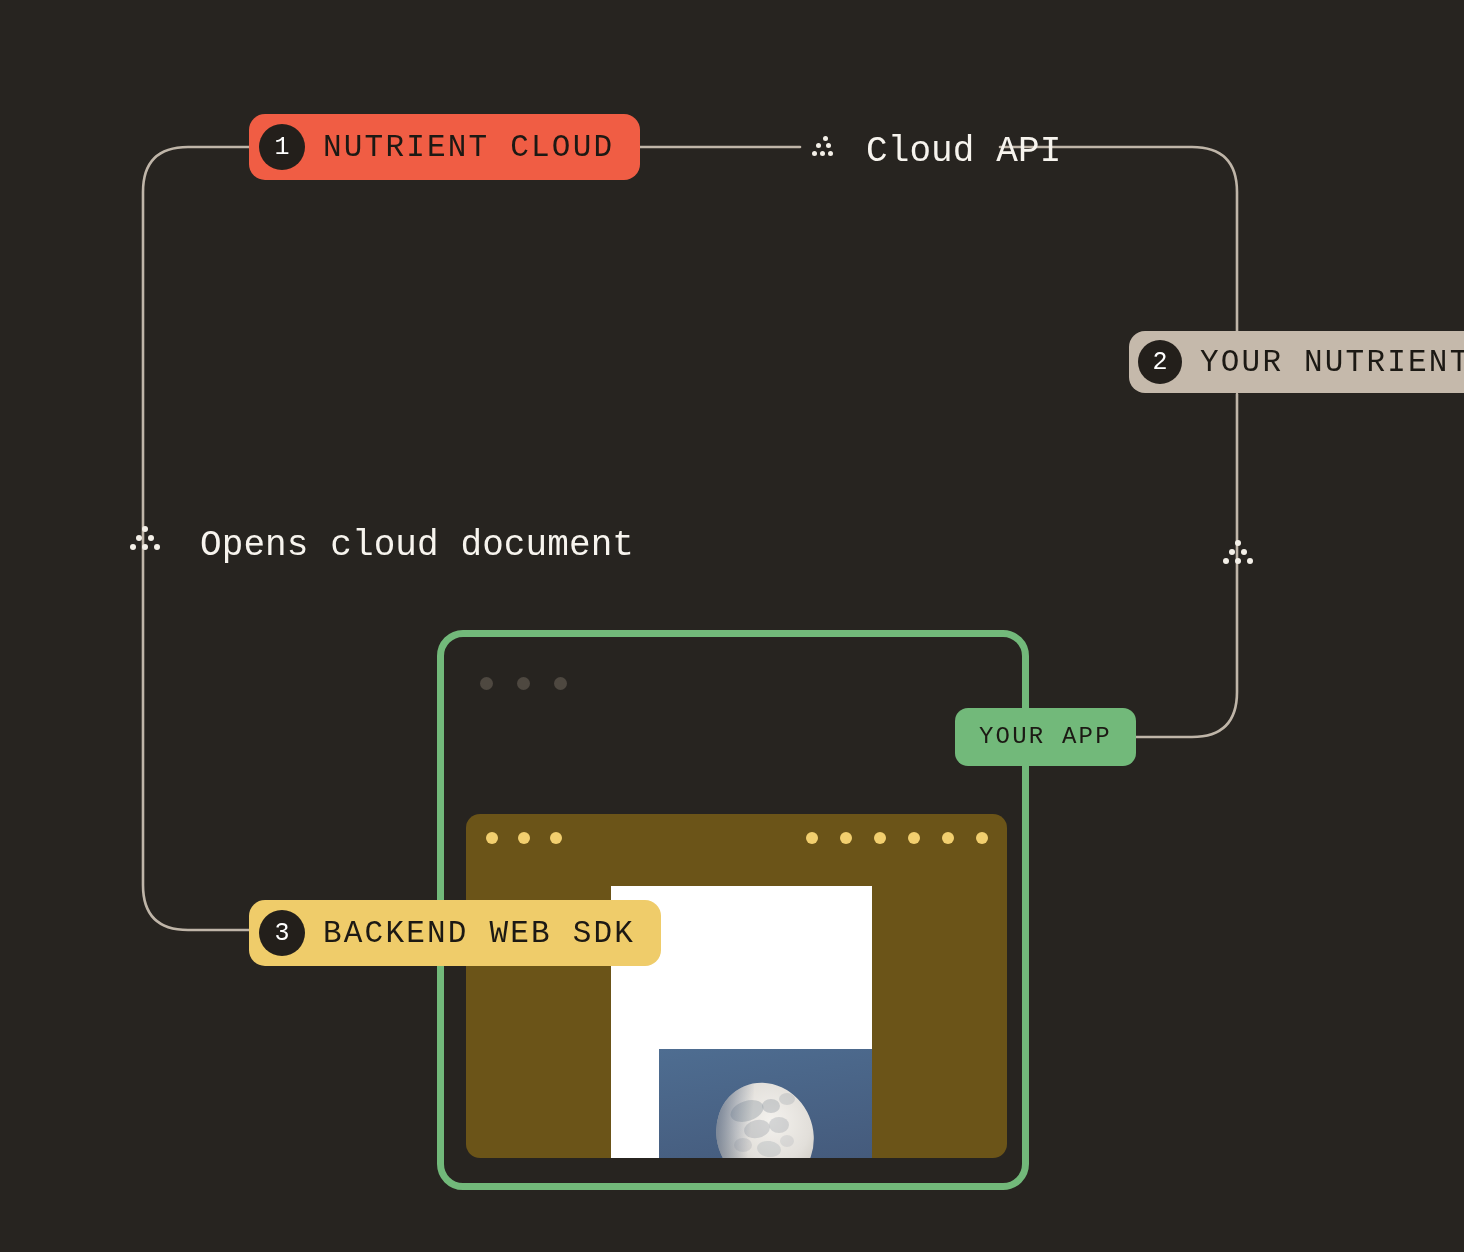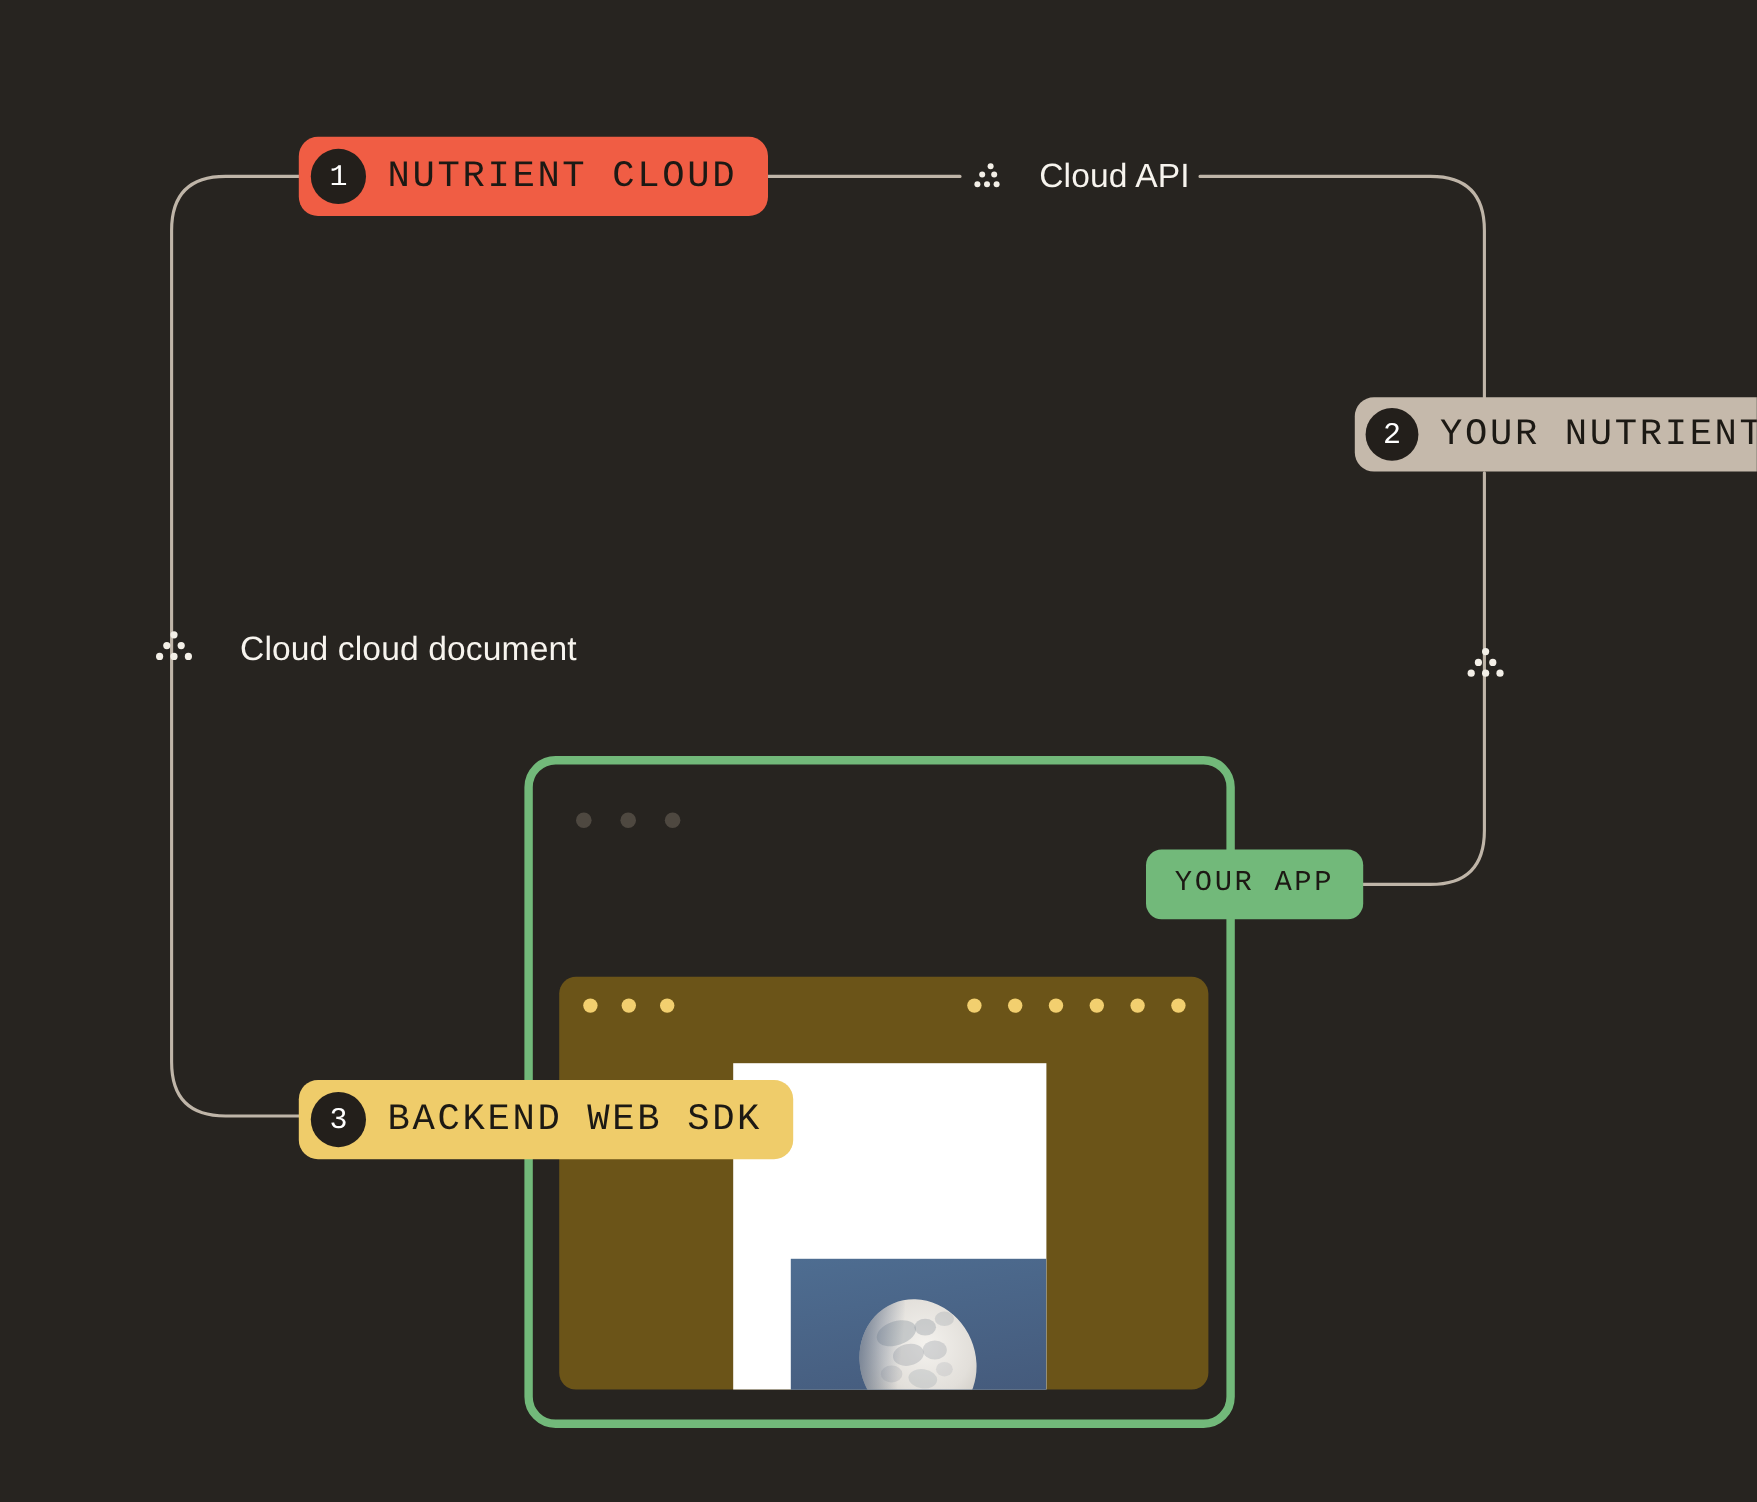--- a/index.html
+++ b/index.html
@@ -58,22 +58,22 @@
   .dot-cluster.small i.d1 { left: 4px;  top: 7px; }
   .dot-cluster.small i.d2 { left: 14px; top: 7px; }
   .dot-cluster.small i.d3 { left: 0px;  top: 15px; }
   .dot-cluster.small i.d4 { left: 8px;  top: 15px; }
   .dot-cluster.small i.d5 { left: 16px; top: 15px; }
 
   
   .flow-label {
     position: absolute;
     color: #f7f4ee;
-    font-size: 28px;
-    font-family: Liberation Sans, sans-serif;
+    font-size: 36px;
+    font-family: Liberation Mono, monospace;
     letter-spacing: 0.1px;
     white-space: nowrap;
   }
 
   
   .badge {
     position: absolute;
     display: flex;
     align-items: center;
     border-radius: 16px;
@@ -247,21 +247,21 @@
   </div>
 
   <div class="dot-cluster" style="left:130px; top:526px;">
     <i class="d0"></i>
       <i class="d1"></i>
       <i class="d2"></i>
       <i class="d3"></i>
       <i class="d4"></i>
       <i class="d5"></i>
   </div>
-  <div class="flow-label nosel" style="left:200px; top:525px;">Cloud cloud document</div>
+  <div class="flow-label nosel" style="left:200px; top:525px;">Opens cloud document</div>
 
   <div class="dot-cluster" style="left:1223px; top:540px;">
     <i class="d0"></i>
       <i class="d1"></i>
       <i class="d2"></i>
       <i class="d3"></i>
       <i class="d4"></i>
       <i class="d5"></i>
   </div>
 

